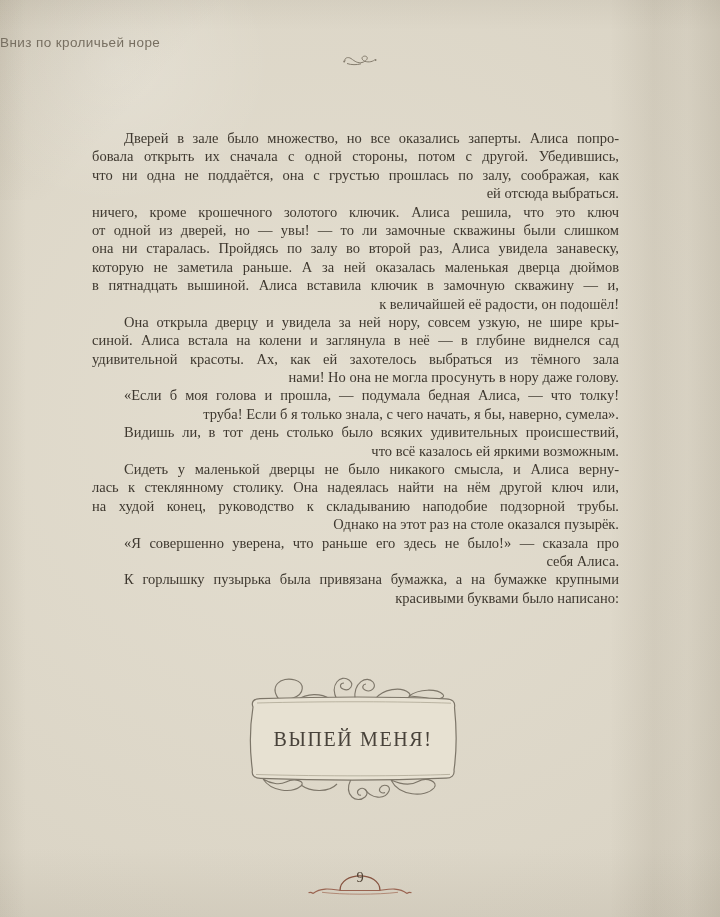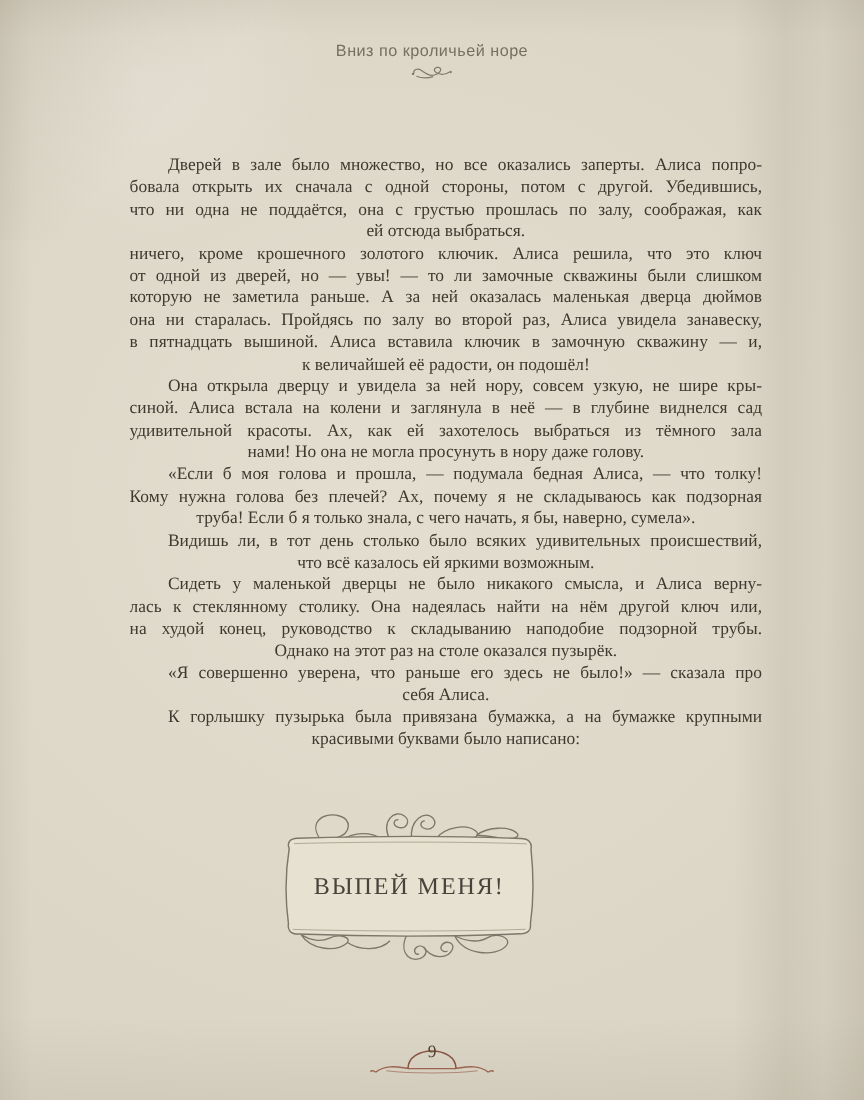--- a/index.html
+++ b/index.html
@@ -38,60 +38,60 @@
   .shade-left-edge {
     left: 0; top: 0; width: 26px; height: 100%;
     background: linear-gradient(to right, rgba(92,80,58,0.07), rgba(92,80,58,0));
   }
 
   
   .running-head {
     position: absolute;
     left: 0; top: 35px;
     width: 720px;
-    text-align: center;
+    text-align: left;
     font-family: "Liberation Sans", "DejaVu Sans", sans-serif;
     font-size: 13.5px;
     letter-spacing: 0.4px;
     color: #776f61;
   }
   .head-ornament {
     position: absolute;
     left: 341px; top: 53px;
     width: 38px; height: 16px;
   }
 
   
   .body-text {
     position: absolute;
-    left: 108px; top: 129px;
+    left: 92px; top: 129px;
     width: 527px;
     font-size: 14.5px;
     line-height: 18.4px;
     color: #3e382f;
   }
   .body-text .line {
     text-align: justify;
     height: 18.4px;
     overflow: hidden;
   }
   .body-text .line::after {
     content: "";
     display: inline-block;
     width: 100%;
     height: 0;
   }
   .body-text .line.first { text-indent: 32px; }
-  .body-text .line.last  { text-align: center; }
+  .body-text .line.last  { text-align: right; }
   .body-text .line.last::after { content: none; }
 
   
   .drink-label {
     position: absolute;
-    left: 221px; top: 672px;
+    left: 233px; top: 672px;
     width: 240px; height: 142px; text-align: center;
   }
   .drink-label svg { position: absolute; left: 0; top: 0; }
   .drink-label .label-text {
     position: absolute;
     left: 0; top: 28px;
     width: 240px; height: 78px;
     display: flex;
     align-items: center;
     justify-content: center;
@@ -140,34 +140,33 @@
   <div class="body-text">
       <div>
         <div class="line first">Дверей в зале было множество, но все оказались заперты. Алиса попро-</div>
         <div class="line">бовала открыть их сначала с одной стороны, потом с другой. Убедившись,</div>
         <div class="line">что ни одна не поддаётся, она с грустью прошлась по залу, соображая, как</div>
         <div class="line last">ей отсюда выбраться.</div>
       </div>
       <div>
         <div class="line">ничего, кроме крошечного золотого ключик. Алиса решила, что это ключ</div>
         <div class="line">от одной из дверей, но — увы! — то ли замочные скважины были слишком</div>
+        <div class="line">она ни старалась. Пройдясь по залу во второй раз, Алиса увидела занавеску,</div>
         <div class="line">которую не заметила раньше. А за ней оказалась маленькая дверца дюймов</div>
-        <div class="line">она ни старалась. Пройдясь по залу во второй раз, Алиса увидела занавеску,</div>
         <div class="line">в пятнадцать вышиной. Алиса вставила ключик в замочную скважину — и,</div>
         <div class="line last">к величайшей её радости, он подошёл!</div>
       </div>
       <div>
         <div class="line first">Она открыла дверцу и увидела за ней нору, совсем узкую, не шире кры-</div>
         <div class="line">синой. Алиса встала на колени и заглянула в неё — в глубине виднелся сад</div>
         <div class="line">удивительной красоты. Ах, как ей захотелось выбраться из тёмного зала</div>
         <div class="line last">нами! Но она не могла просунуть в нору даже голову.</div>
       </div>
       <div>
         <div class="line first">«Если б моя голова и прошла, — подумала бедная Алиса, — что толку!</div>
-        <div class="line">Кому нужна голова без плечей? Ах, почему я не складываюсь как подзорная</div>
         <div class="line last">труба! Если б я только знала, с чего начать, я бы, наверно, сумела».</div>
       </div>
       <div>
         <div class="line first">Видишь ли, в тот день столько было всяких удивительных происшествий,</div>
         <div class="line last">что всё казалось ей яркими возможным.</div>
       </div>
       <div>
         <div class="line first">Сидеть у маленькой дверцы не было никакого смысла, и Алиса верну-</div>
         <div class="line">лась к стеклянному столику. Она надеялась найти на нём другой ключ или,</div>
         <div class="line">на худой конец, руководство к складыванию наподобие подзорной трубы.</div>

